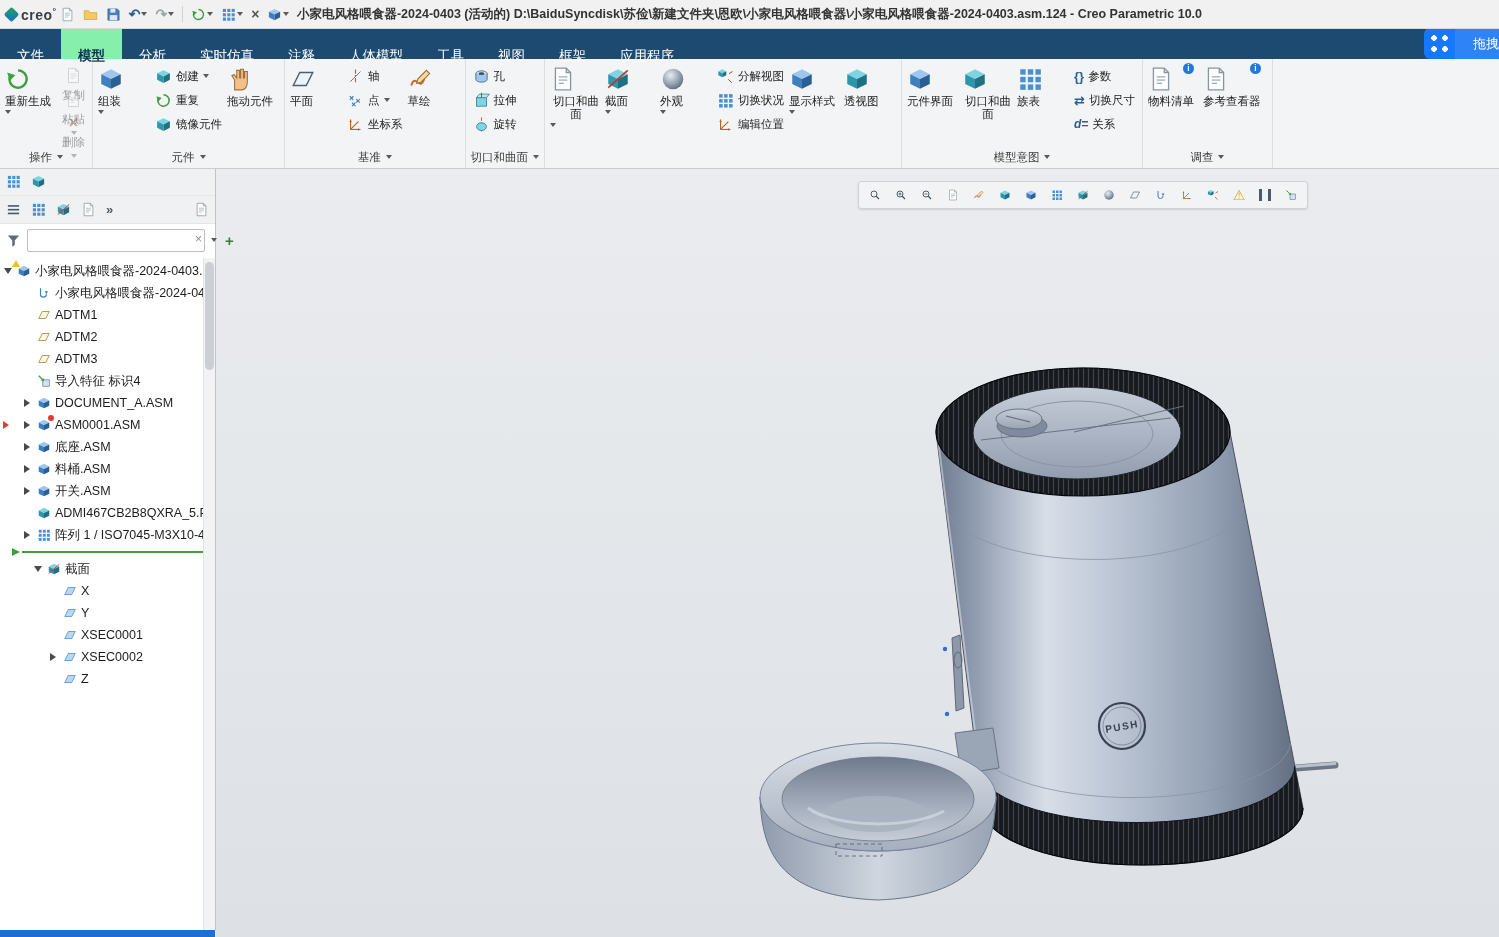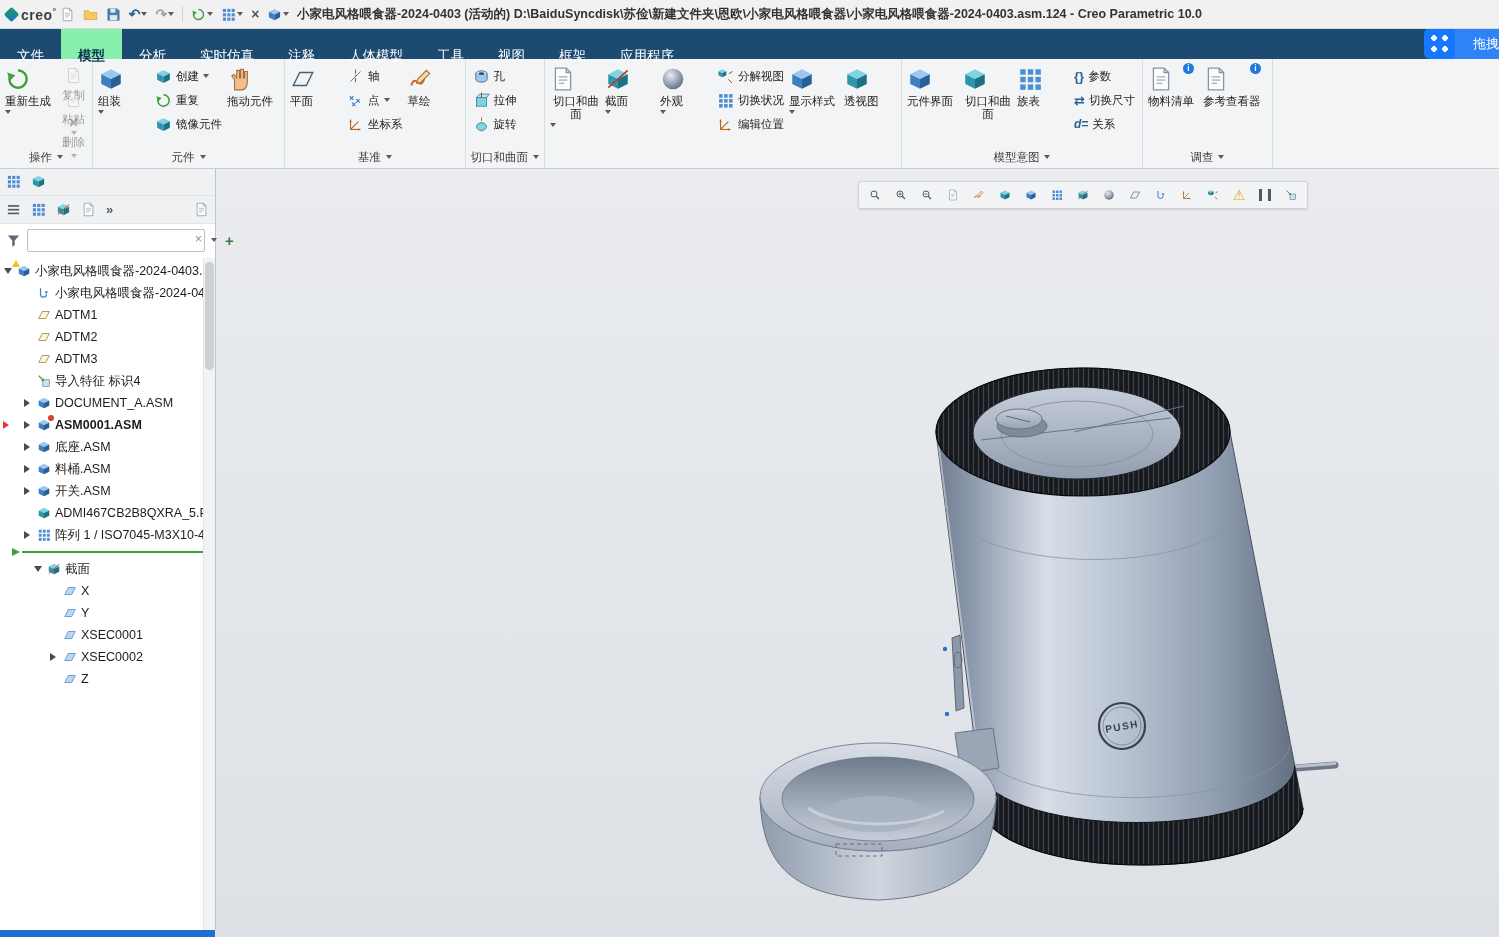--- a/index.html
+++ b/index.html
@@ -77,21 +77,21 @@
   .filter-input{flex:1;height:21px;border:1px solid #b9bec3;border-radius:2px;font-size:12px;
                 padding:0 16px 0 5px;outline:none;min-width:0;}
   .input-wrap{position:relative;flex:1;display:flex;}
   .i-clear{position:absolute;right:3px;top:3px;color:#8a8f94;font-size:12px;}
   .i-clear::before{content:"×";}
   .i-plus::before{content:"+";color:#3c7a3c;font-size:15px;font-weight:bold;}
   
   .tree{flex:1;position:relative;padding-top:4px;overflow:hidden;}
   .titem{display:flex;align-items:center;height:22px;font-size:12.5px;color:#1c1c1c;gap:4px;
          position:relative;cursor:default;white-space:nowrap;}
-  .titem.bold .tlabel{font-weight:bold;}
+  .titem.bold .tlabel{font-weight:normal;}
   .lv0{padding-left:4px;} .lv1{padding-left:24px;} .lv2{padding-left:34px;} .lv3{padding-left:50px;}
   .tarrow{width:9px;height:9px;display:inline-flex;align-items:center;}
   .tarrow.right::before{content:"";border-left:6px solid #4a4a4a;border-top:4px solid transparent;
                         border-bottom:4px solid transparent;}
   .tarrow.down::before{content:"";border-top:6px solid #4a4a4a;border-left:4px solid transparent;
                        border-right:4px solid transparent;}
   .ticow{position:relative;width:14px;height:14px;}
   .ticow svg{width:14px;height:14px;display:block;}
   .warnb{position:absolute;top:-4px;left:-5px;width:0;height:0;border-left:4px solid transparent;
          border-right:4px solid transparent;border-bottom:7px solid #f2c11d;}

